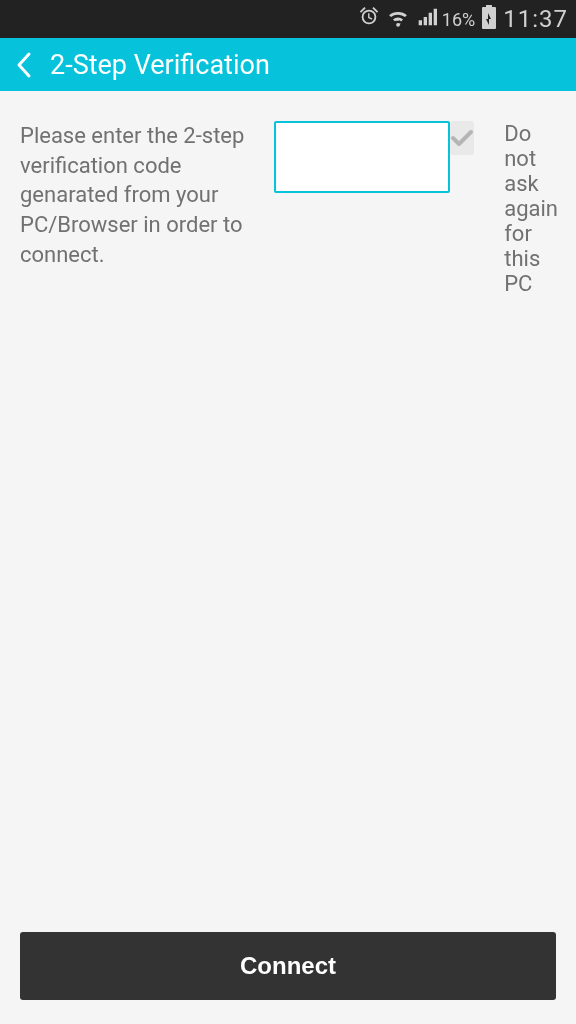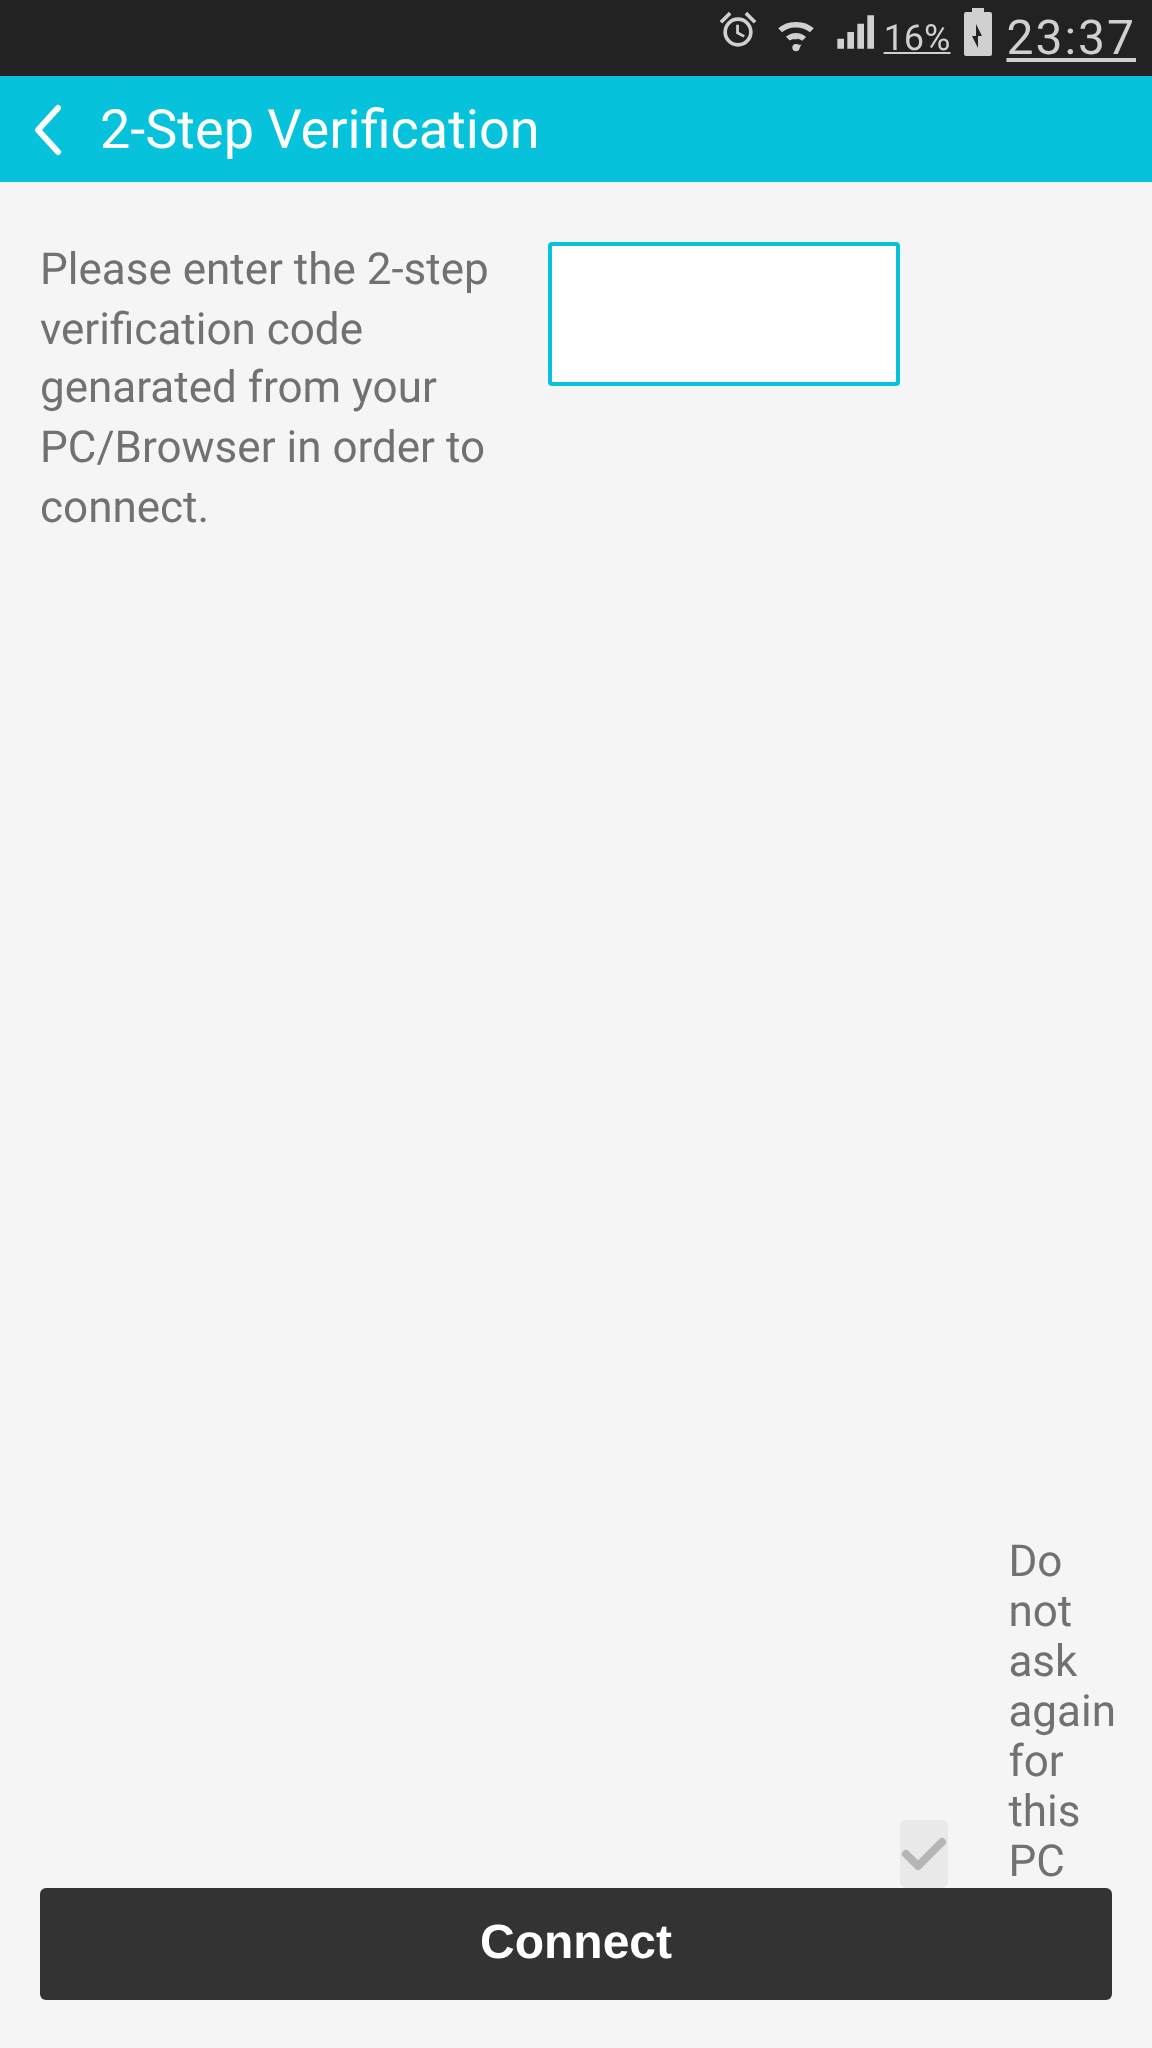--- a/index.html
+++ b/index.html
@@ -19,21 +19,20 @@
     .status-bar {
       height: 38px;
       background: #222222;
       display: flex;
       justify-content: flex-end;
       align-items: center;
       padding: 0 8px;
       gap: 6px;
       color: #d0d0d0;
       font-size: 22px;
-      text-decoration: underline;
     }
     .status-bar .time {
       font-size: 24px;
       letter-spacing: 1px;
     }
     .status-bar svg {
       fill: #d0d0d0;
     }
     .battery-text {
       font-size: 18px;
@@ -78,21 +77,21 @@
       height: 72px;
       border: 2px solid #06c3db;
       border-radius: 2px;
       background: #ffffff;
       font-size: 22px;
       padding: 0 14px;
       outline: none;
     }
     .checkbox-row {
       display: flex;
-      align-items: flex-end;
+      align-items: flex-start;
       gap: 30px;
     }
     .checkbox-box {
       width: 34px;
       height: 34px;
       background: #e9e9e9;
       border-radius: 3px;
       display: flex;
       align-items: center;
       justify-content: center;
@@ -108,21 +107,21 @@
       margin-top: 32px;
       color: #2a2a2a;
       font-size: 22px;
       line-height: 1.4;
     }
     .spacer {
       flex: 1;
     }
     .connect-button {
       margin: 0 0 24px 0;
-      height: 56px;
+      height: 68px;
       background: #333333;
       color: #ffffff;
       font-size: 24px;
       font-weight: 600;
       border: none;
       border-radius: 3px;
       cursor: pointer;
       width: 100%;
     }
     .button-wrap {
@@ -148,21 +147,21 @@
     <svg width="22" height="20" viewBox="0 0 24 24">
         <path d="M2 22h4v-6H2v6zm6 0h4V12H8v10zm6 0h4V7h-4v15zm6 0h4V2h-4v20z"></path>
       </svg>
   </span>
   <span class="battery-text">16%</span>
   <span>
     <svg width="16" height="24" viewBox="0 0 14 24">
         <path d="M10 2V0H4v2H1a1 1 0 0 0-1 1v20a1 1 0 0 0 1 1h12a1 1 0 0 0 1-1V3a1 1 0 0 0-1-1h-3zM7 20l-3-6h2V8l3 6H7v6z"></path>
       </svg>
   </span>
-  <span class="time">23:37</span>
+  <span class="time">11:37</span>
 </div>
 
 <div class="app-bar">
   <div class="back-chevron">
     <svg width="16" height="28" viewBox="0 0 16 28" fill="none" stroke-width="3" stroke-linecap="round" stroke-linejoin="round">
         <polyline points="13,3 3,14 13,25"></polyline>
       </svg>
   </div>
   <div class="app-title">2-Step Verification</div>
 </div>

